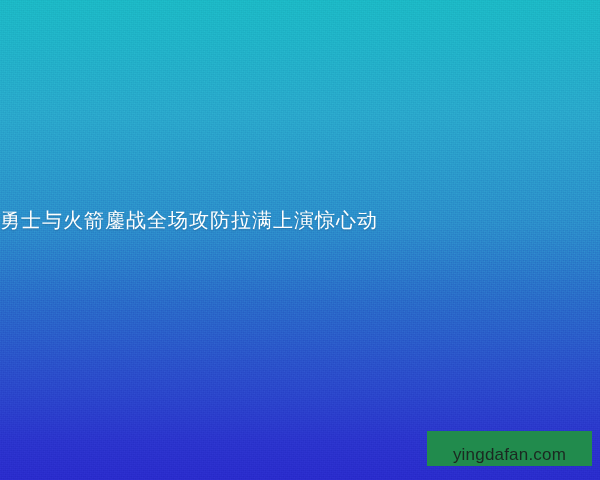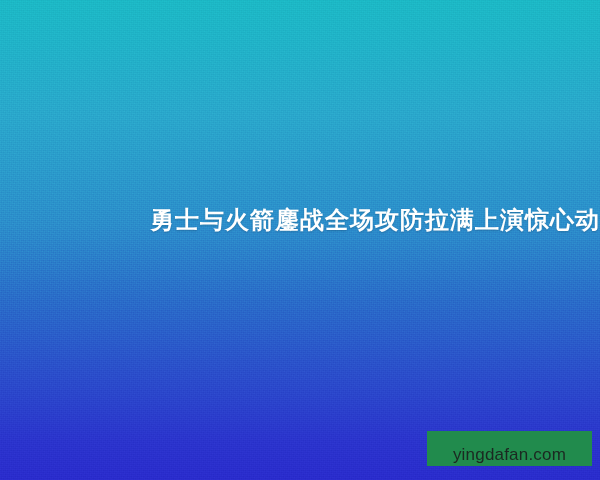--- a/index.html
+++ b/index.html
@@ -50,26 +50,26 @@
       repeating-linear-gradient(115deg,
         rgba(255,255,255,0.05) 0px, rgba(255,255,255,0.05) 1px,
         rgba(0,0,0,0.05) 1px, rgba(0,0,0,0.05) 3px);
   }
 
   #headline {
     position: absolute;
     left: 0;
     right: 0;
     top: 200px;
-    text-align: right;
+    text-align: left;
     color: #ffffff;
-    font-size: 24px;
+    font-size: 20px;
     line-height: 40px;
     letter-spacing: 1px;
-    font-weight: 700;
+    font-weight: 400;
     text-shadow: 0 1px 2px rgba(0,0,0,0.18);
     white-space: nowrap;
   }
   #headline .hl-line {
     display: block;
   }
 
   #watermark {
     position: absolute;
     left: 427px;

